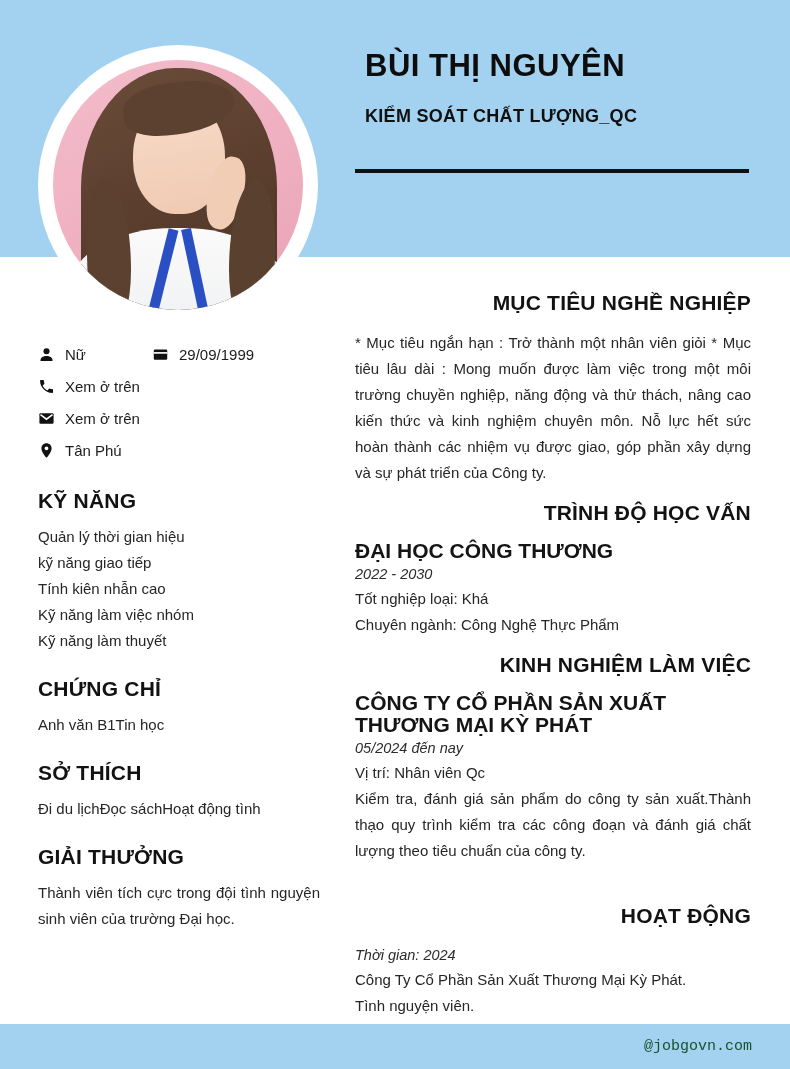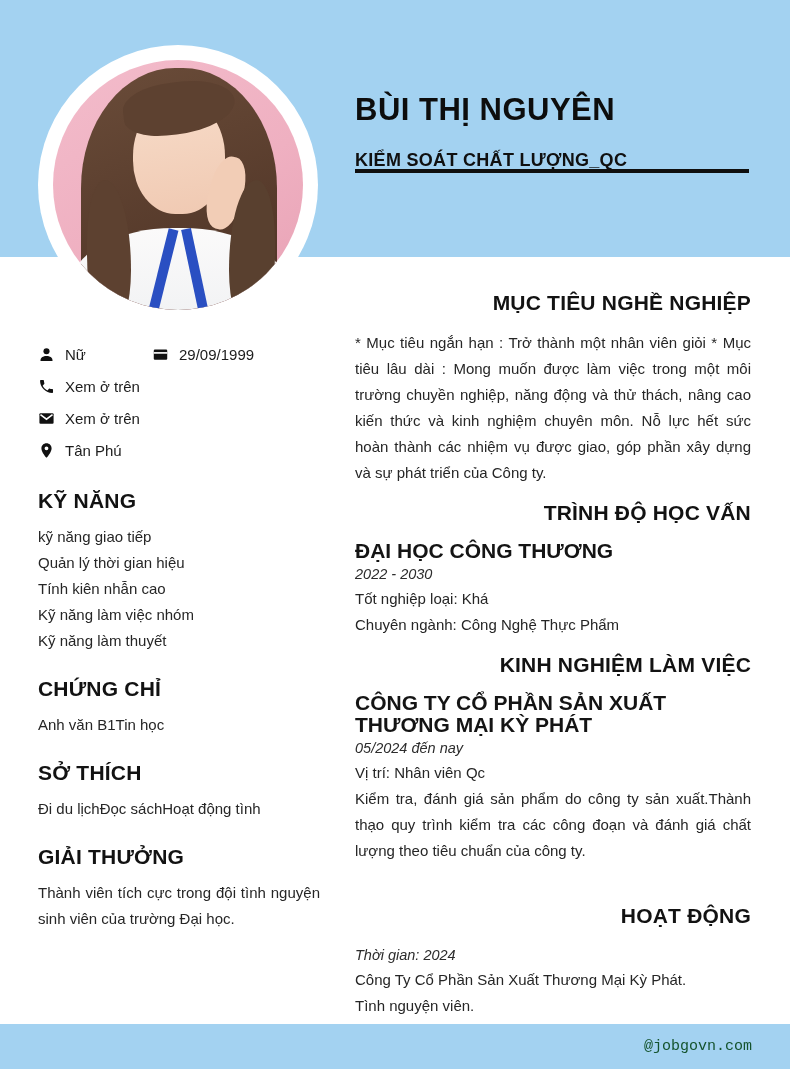--- a/index.html
+++ b/index.html
@@ -83,21 +83,21 @@
     background: #5d4130;
     border-radius: 40% 60% 40% 50%;
   }
   .ph-hair-strand-r {
     position: absolute; left: 176px; top: 120px;
     width: 46px; height: 150px;
     background: #59402f;
     border-radius: 60% 40% 50% 40%;
   }
 
-  .header-text { position: absolute; left: 355px; top: 48px; width: 400px; margin-top: 44px; }
+  .header-text { position: absolute; left: 365px; top: 48px; width: 400px; }
   .cv-name {
     font-size: 31px;
     font-weight: bold;
     color: #0d0d0d;
     letter-spacing: 0.5px;
   }
   .cv-title {
     margin-top: 22px;
     font-size: 18px;
     font-weight: bold;
@@ -258,22 +258,22 @@
         <span class="c-icon">
           <svg viewBox="0 0 24 24">
               <path fill-rule="evenodd" clip-rule="evenodd" fill="#111" d="M12 1.8c-4 0-7.2 3.2-7.2 7.2 0 5.4 7.2 13.2 7.2 13.2s7.2-7.8 7.2-13.2c0-4-3.2-7.2-7.2-7.2zm0 9.8a2.7 2.7 0 1 1 0-5.4 2.7 2.7 0 0 1 0 5.4z"></path>
             </svg>
         </span>
         <span>Tân Phú</span>
       </div>
     </div>
 
     <h2 class="sec">KỸ NĂNG</h2>
+    <div class="item-line">Quản lý thời gian hiệu</div>
     <div class="item-line">kỹ năng giao tiếp</div>
-    <div class="item-line">Quản lý thời gian hiệu</div>
     <div class="item-line">Tính kiên nhẫn cao</div>
     <div class="item-line">Kỹ năng làm việc nhóm</div>
     <div class="item-line">Kỹ năng làm thuyết</div>
 
     <h2 class="sec">CHỨNG CHỈ</h2>
     <div class="item-line">Anh văn B1Tin học</div>
 
     <h2 class="sec">SỞ THÍCH</h2>
     <div class="item-line">Đi du lịchĐọc sáchHoạt động tình</div>
 

